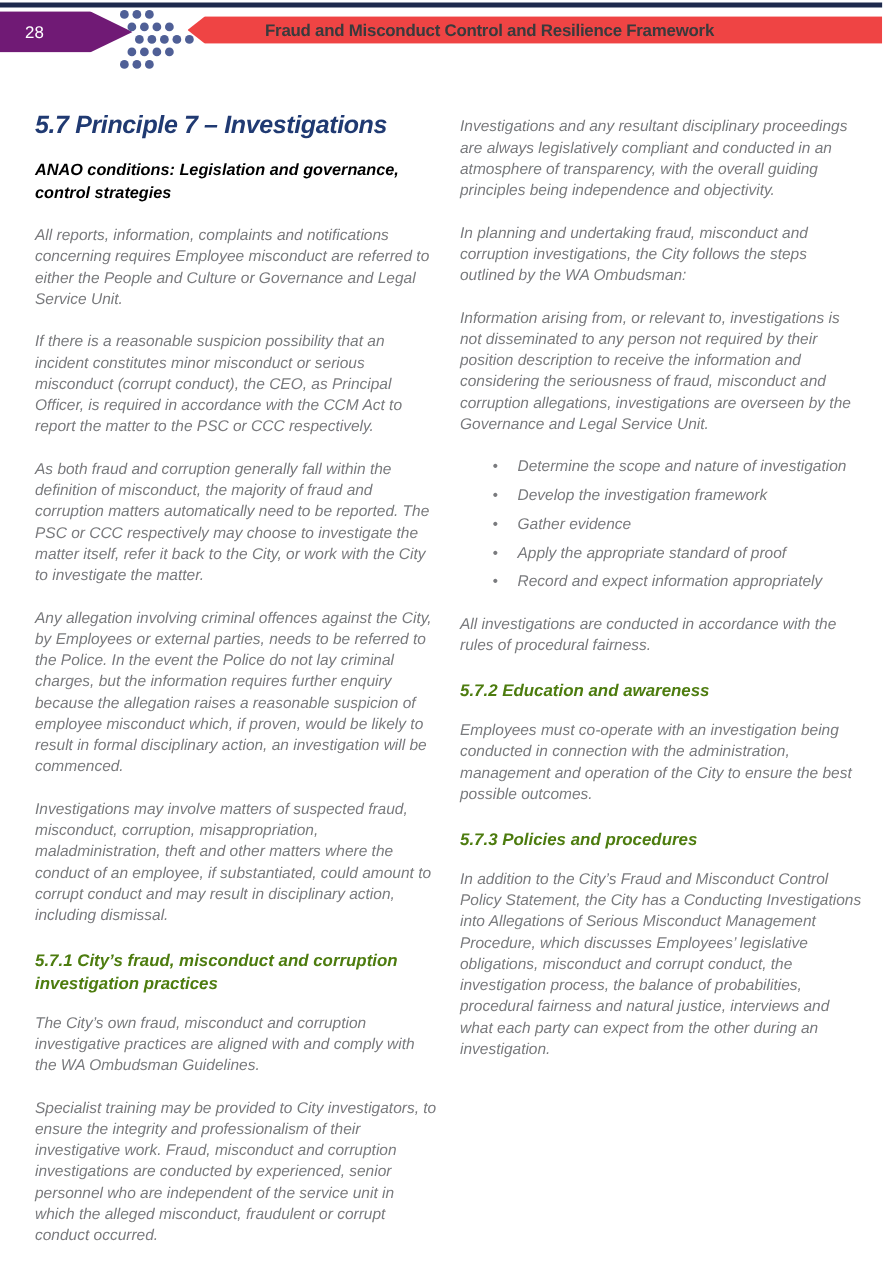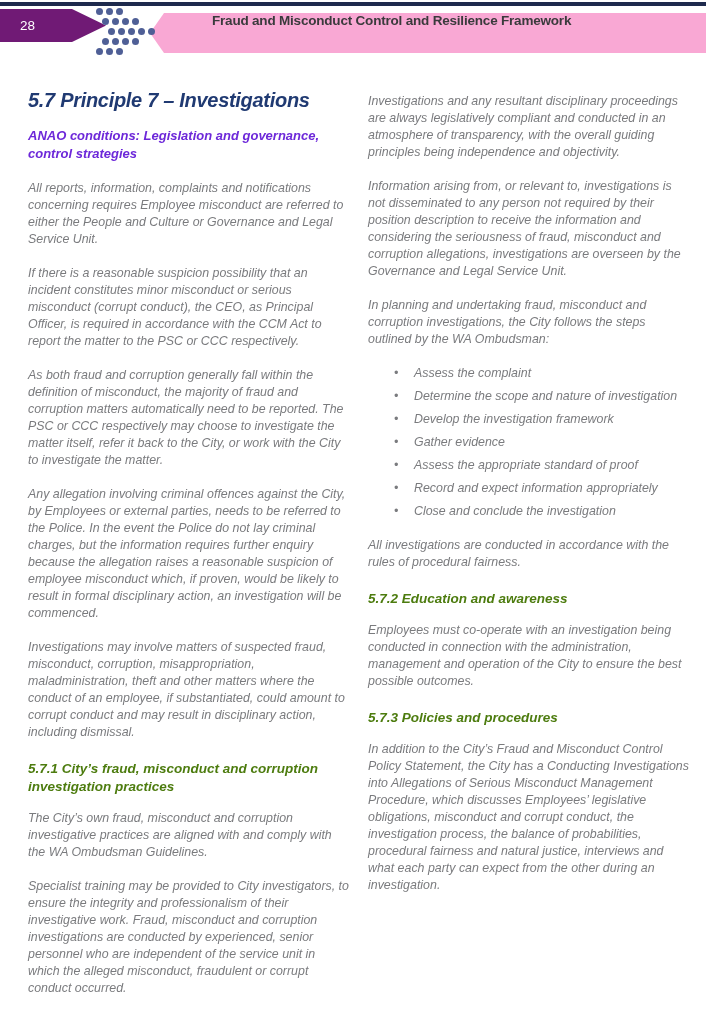--- a/index.html
+++ b/index.html
@@ -3,23 +3,23 @@
 <meta charset="utf-8">
 <style>
   html,body{margin:0;padding:0;background:#ffffff;}
   .page{
     position:relative;width:706px;height:1021px;background:#ffffff;overflow:hidden;
     font-family:"Liberation Sans","DejaVu Sans",sans-serif;
   }
   
   .top-rule{position:absolute;top:2px;left:0;width:706px;height:4px;background:#1e2a4d;}
   .gray-bar{
-    position:absolute;top:13px;left:150px;right:0;height:40px;background:#f9a8d4;
+    position:absolute;top:13px;left:150px;right:0;height:22px;background:#ef4444;
     clip-path:polygon(0 50%,14px 0,100% 0,100% 100%,14px 100%);
-    display:flex;
+    display:flex;align-items:center;
   }
   .header-title{
     padding-left:62px;font-size:13.5px;font-weight:bold;color:#3a3a3c;letter-spacing:-0.2px;
   }
   .navy-chip{
     position:absolute;top:9px;left:0;width:106px;height:33px;background:#701a75;
     clip-path:polygon(0 0,72px 0,100% 50%,72px 100%,0 100%);
     display:flex;align-items:center;
   }
   .page-num{color:#ffffff;font-size:13.5px;padding-left:20px;}
@@ -28,21 +28,21 @@
   .dot{width:7px;height:7px;border-radius:50%;background:#4f5f96;flex:0 0 auto;}
   
   .col{position:absolute;top:88px;width:322px;color:#7a7b7e;font-size:12.4px;line-height:17px;font-style:italic;}
   .col-left{left:28px;}
   .col-right{left:368px;padding-top:5px;}
   .col p{margin:0 0 17px 0;}
   .h1{
     font-size:20px;line-height:24px;font-weight:bold;color:#203a72;margin:0 0 15px 0;letter-spacing:-0.3px;
   }
   .subhead-bold{
-    font-size:13px;line-height:18px;font-weight:bold;color:#6d28d9;margin:0 0 17px 0;
+    font-size:13px;line-height:18px;font-weight:bold;color:#000000;margin:0 0 17px 0;
   }
   .h2{
     font-size:13.5px;line-height:18px;font-weight:bold;color:#4d7c0f;margin:19px 0 14px 0;
   }
   ul.bullets{list-style:none;margin:0 0 17px 0;padding:0 0 0 2px;}
   ul.bullets li{position:relative;padding-left:44px;margin-bottom:6px;}
   ul.bullets li::before{content:"\2022";position:absolute;left:24px;top:0;color:#7a7b7e;}
 </style>
 </head>
 <body>
@@ -101,31 +101,29 @@
     <p>Any allegation involving criminal offences against the City, by Employees or external parties, needs to be referred to the Police. In the event the Police do not lay criminal charges, but the information requires further enquiry because the allegation raises a reasonable suspicion of employee misconduct which, if proven, would be likely to result in formal disciplinary action, an investigation will be commenced.</p>
     <p>Investigations may involve matters of suspected fraud, misconduct, corruption, misappropriation, maladministration, theft and other matters where the conduct of an employee, if substantiated, could amount to corrupt conduct and may result in disciplinary action, including dismissal.</p>
 
     <div class="h2">5.7.1 City’s fraud, misconduct and corruption investigation practices</div>
     <p>The City’s own fraud, misconduct and corruption investigative practices are aligned with and comply with the WA Ombudsman Guidelines.</p>
     <p>Specialist training may be provided to City investigators, to ensure the integrity and professionalism of their investigative work. Fraud, misconduct and corruption investigations are conducted by experienced, senior personnel who are independent of the service unit in which the alleged misconduct, fraudulent or corrupt conduct occurred.</p>
   </div>
 
   <div class="col col-right">
     <p>Investigations and any resultant disciplinary proceedings are always legislatively compliant and conducted in an atmosphere of transparency, with the overall guiding principles being independence and objectivity.</p>
+    <p>In planning and undertaking fraud, misconduct and corruption investigations, the City follows the steps outlined by the WA Ombudsman:</p>
     <p>Information arising from, or relevant to, investigations is not disseminated to any person not required by their position description to receive the information and considering the seriousness of fraud, misconduct and corruption allegations, investigations are overseen by the Governance and Legal Service Unit.</p>
-    <p>In planning and undertaking fraud, misconduct and corruption investigations, the City follows the steps outlined by the WA Ombudsman:</p>
 
     <ul class="bullets">
-      <li>Assess the complaint</li>
       <li>Determine the scope and nature of investigation</li>
       <li>Develop the investigation framework</li>
       <li>Gather evidence</li>
-      <li>Assess the appropriate standard of proof</li>
+      <li>Apply the appropriate standard of proof</li>
       <li>Record and expect information appropriately</li>
-      <li>Close and conclude the investigation</li>
     </ul>
 
     <p>All investigations are conducted in accordance with the rules of procedural fairness.</p>
 
     <div class="h2">5.7.2 Education and awareness</div>
     <p>Employees must co-operate with an investigation being conducted in connection with the administration, management and operation of the City to ensure the best possible outcomes.</p>
 
     <div class="h2">5.7.3 Policies and procedures</div>
     <p>In addition to the City’s Fraud and Misconduct Control Policy Statement, the City has a Conducting Investigations into Allegations of Serious Misconduct Management Procedure, which discusses Employees’ legislative obligations, misconduct and corrupt conduct, the investigation process, the balance of probabilities, procedural fairness and natural justice, interviews and what each party can expect from the other during an investigation.</p>
   </div>

